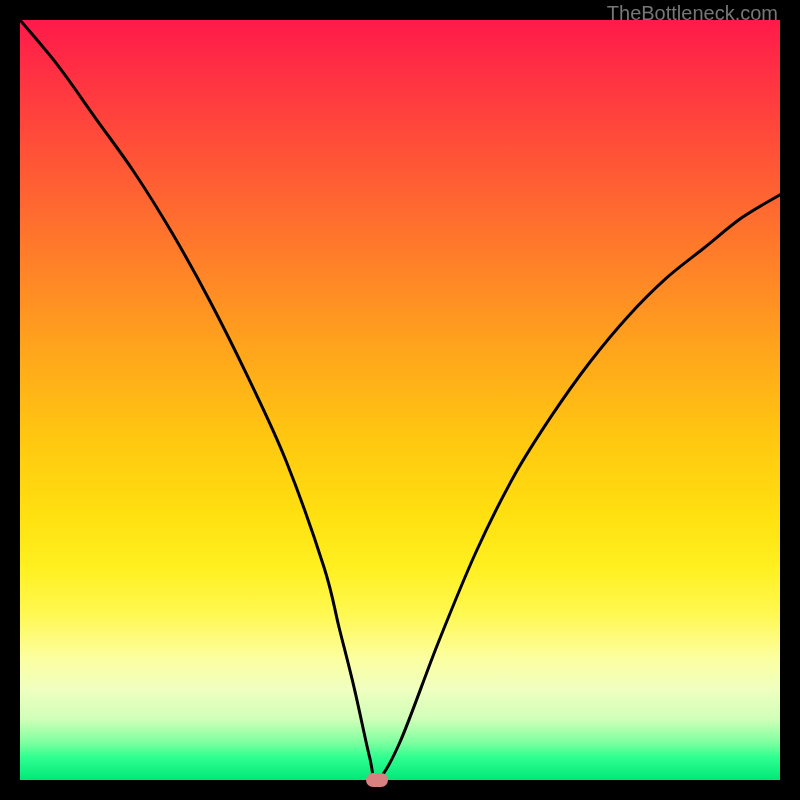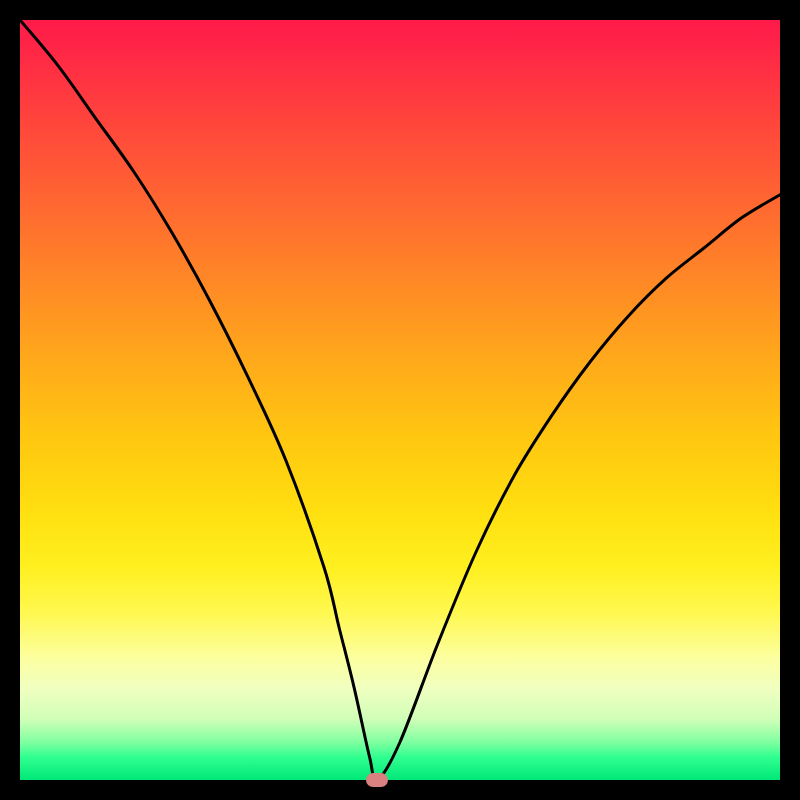--- a/index.html
+++ b/index.html
@@ -63,19 +63,20 @@
     height: 14px;
     background: #d98080;
     border-radius: 7px;
     transform: translate(-50%, -50%);
   }
 </style>
 </head>
 <body>
 
 <div class="chart-container">
+  <div class="watermark">TheBottleneck.com</div>
   <div class="plot-area">
     <svg class="curve" viewBox="0 0 760 760" preserveAspectRatio="none">
       <path id="curve-path" fill="none" stroke="#000" stroke-width="3" stroke-linejoin="round" stroke-linecap="round" d="M 0 0 C 6.333333333333333 7.600000000000004, 25.333333333333336 29.133333333333365, 38 45.60000000000002 C 50.666666666666664 62.06666666666668, 63.333333333333336 81.06666666666662, 76 98.79999999999995 C 88.66666666666667 116.53333333333329, 101.33333333333333 132.99999999999997, 114 152 C 126.66666666666667 171.00000000000003, 139.33333333333334 191.26666666666674, 152 212.80000000000007 C 164.66666666666666 234.3333333333334, 177.33333333333334 257.1333333333333, 190 281.2 C 202.66666666666666 305.26666666666665, 215.33333333333334 330.59999999999997, 228 357.2 C 240.66666666666666 383.8, 253.33333333333334 409.1333333333333, 266 440.8 C 278.6666666666667 472.4666666666667, 295.1333333333333 519.3333333333334, 304 547.2 C 312.8666666666667 575.0666666666667, 314.1333333333333 587.7333333333333, 319.2 608 C 324.26666666666665 628.2666666666667, 329.3333333333333 647.2666666666667, 334.4 668.8 C 339.46666666666664 690.3333333333333, 345.8 722, 349.6 737.2 C 353.40000000000003 752.4000000000001, 352.1333333333333 762.5333333333333, 357.2 760 C 362.26666666666665 757.4666666666667, 369.8666666666667 744.8, 380 722 C 390.1333333333333 699.2, 405.33333333333337 654.8666666666667, 418.00000000000006 623.2 C 430.66666666666674 591.5333333333334, 443.33333333333337 559.8666666666667, 456 532 C 468.66666666666663 504.1333333333333, 481.3333333333333 478.8, 494 456 C 506.6666666666667 433.2, 519.3333333333334 414.2, 532 395.2 C 544.6666666666666 376.2, 557.3333333333334 358.4666666666666, 570 341.99999999999994 C 582.6666666666666 325.5333333333333, 595.3333333333334 310.33333333333337, 608 296.40000000000003 C 620.6666666666666 282.4666666666667, 633.3333333333334 269.79999999999995, 646 258.4 C 658.6666666666666 246.99999999999997, 671.3333333333334 238.13333333333333, 684 228 C 696.6666666666666 217.86666666666667, 709.3333333333334 206.4666666666667, 722 197.60000000000002 C 734.6666666666666 188.73333333333335, 753.6666666666666 178.59999999999997, 760 174.79999999999995"></path>
     </svg>
     <div id="marker" class="marker" style="left: 357.2px; top: 760px;"></div>
   </div>
 </div>
 
 </body></html>

